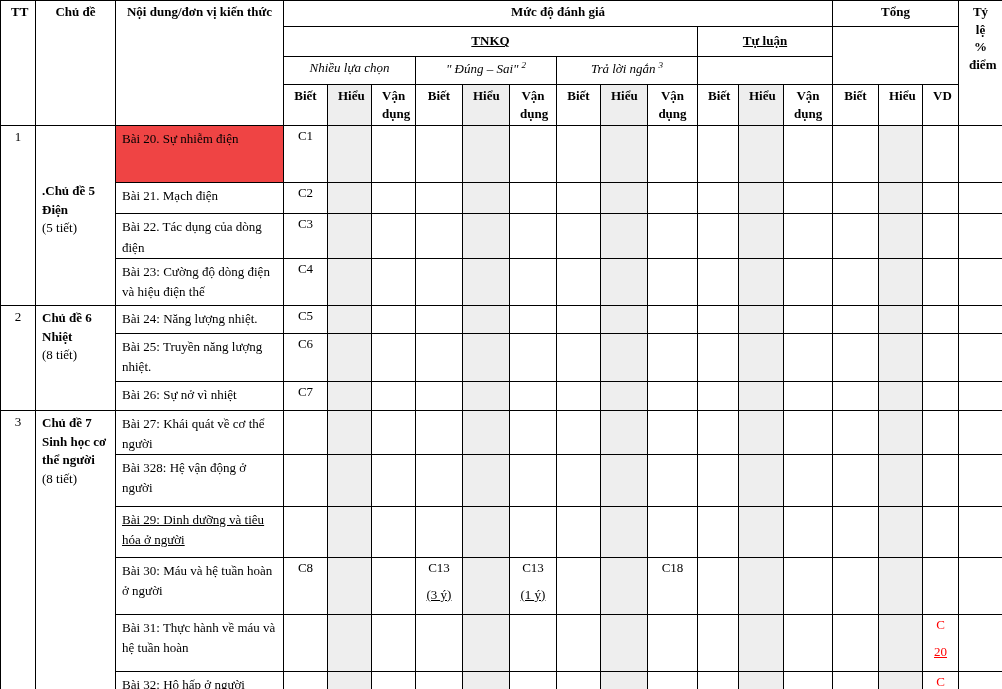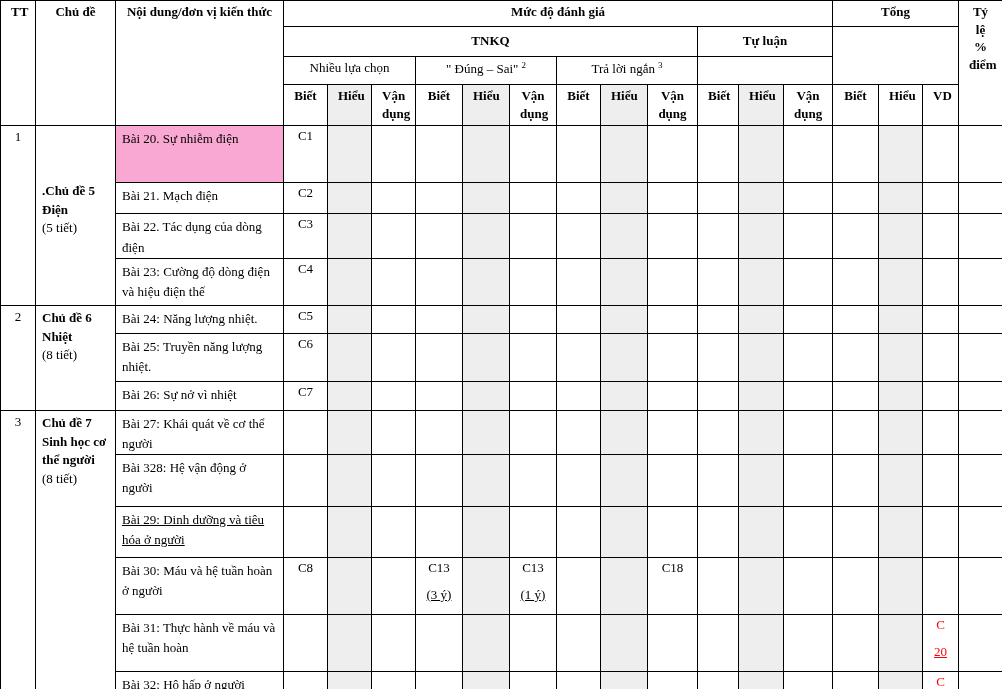--- a/index.html
+++ b/index.html
@@ -21,22 +21,23 @@
     overflow:hidden;
     line-height:1.4;
   }
   thead th {
     font-weight:bold;
     text-align:center;
     padding:2px 10px;
   }
   thead th.italic {
     font-weight:normal;
-  }
-  thead th.mid { vertical-align:middle; }
+    font-style:italic;
+  }
+  thead th.mid { vertical-align:middle;text-decoration:underline; }
   thead th.shade { background:#eeeeee; }
   th.tyle-head {
     word-spacing:40px; 
     padding-top:2px;
     line-height:1.35;
   }
   sup { font-size:9px; margin-left:3px; }
 
   td.tt-cell {
     text-align:center;
@@ -46,21 +47,21 @@
   td.topic-cell {
     padding:3px 3px 0 6px;
     line-height:1.45;
   }
   td.topic-cell .bold { font-weight:bold; }
   td.topic-cell.v-mid { vertical-align:middle; padding-bottom:14px; }
   td.lesson-cell {
     padding:3px 4px 0 6px;
     line-height:1.55;
   }
-  td.lesson-cell.shaded { background:#f9a8d4; }
+  td.lesson-cell.shaded { background:#ef4444; }
   td.val-cell {
     text-align:center;
     padding-top:2px;
     line-height:1.3;
   }
   td.val-cell.shade { background:#eeeeee; }
   td.val-cell .sub { margin-top:10px;text-decoration:underline; }
   td.val-cell.red { color:#ff0000; }
 </style>
 </head>

